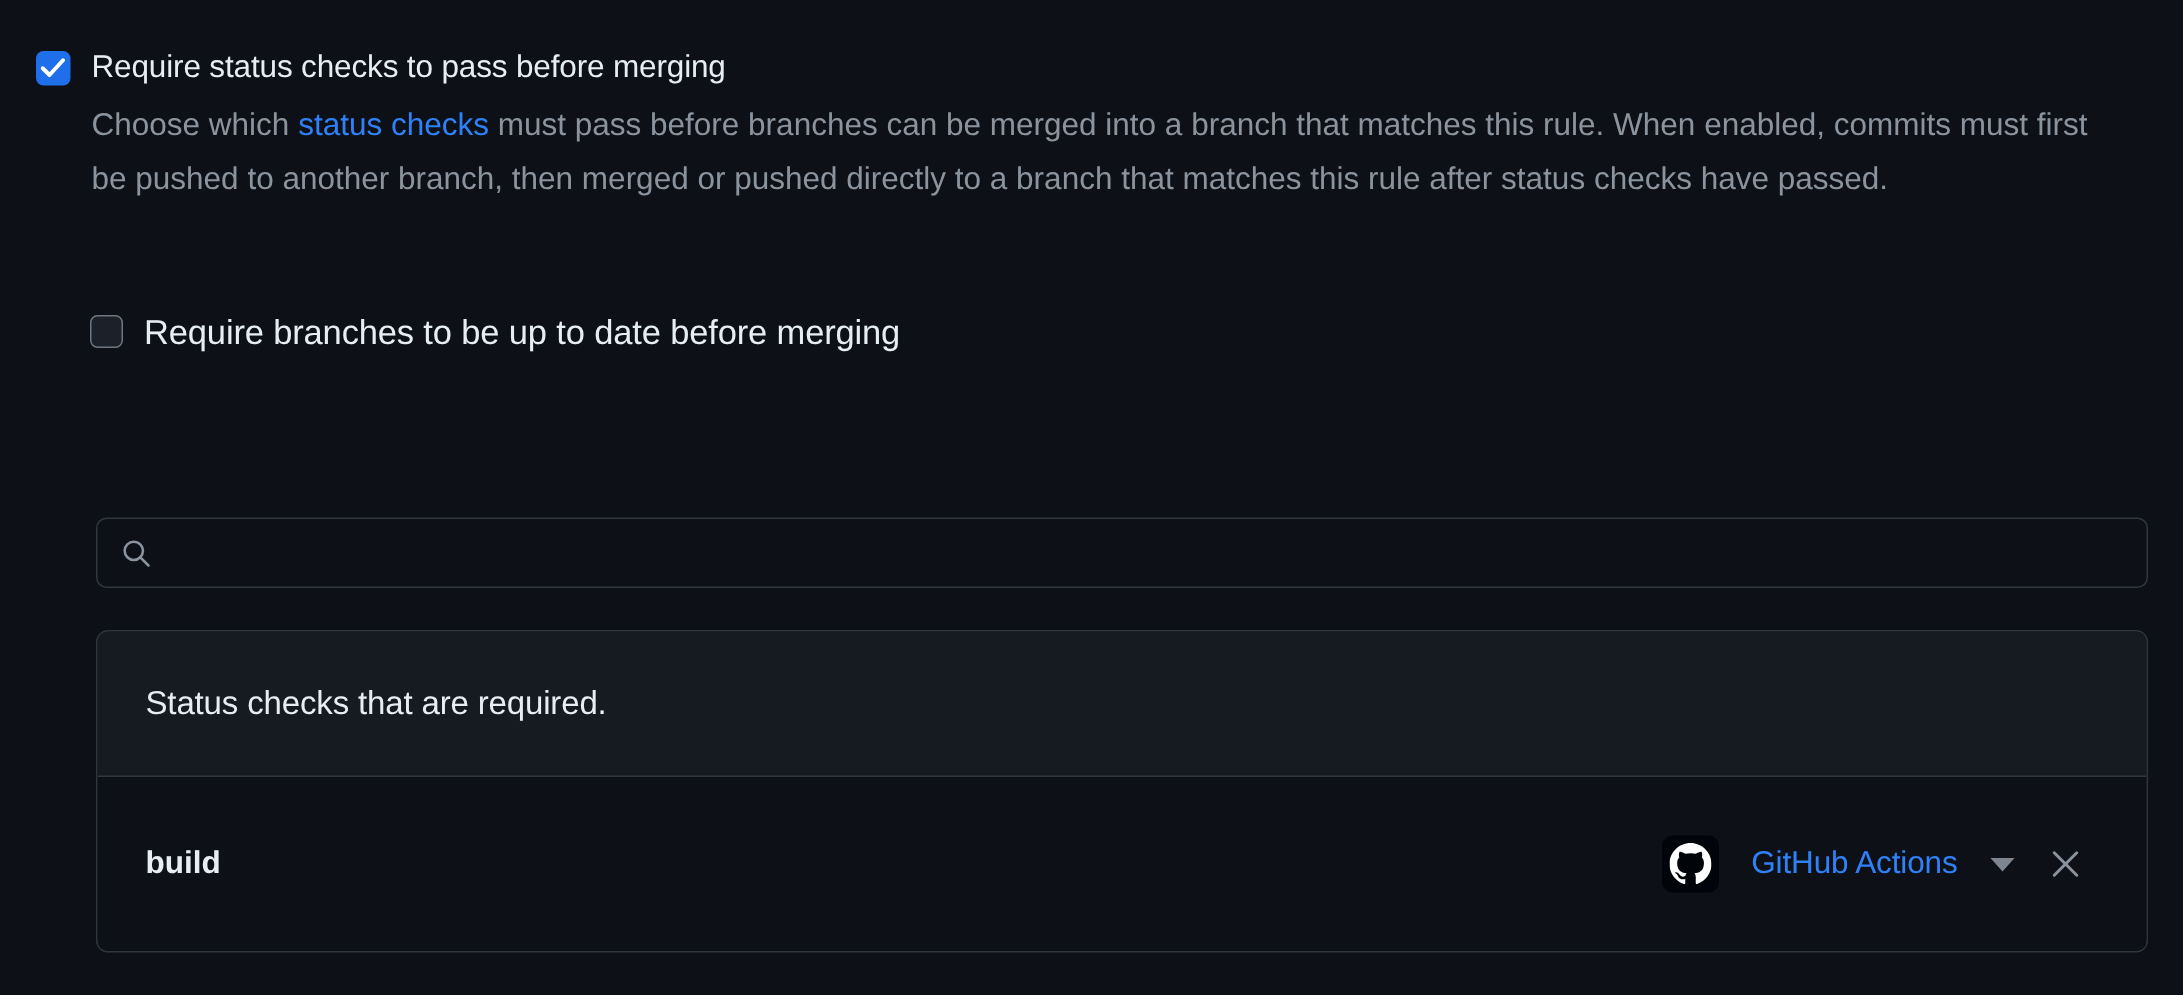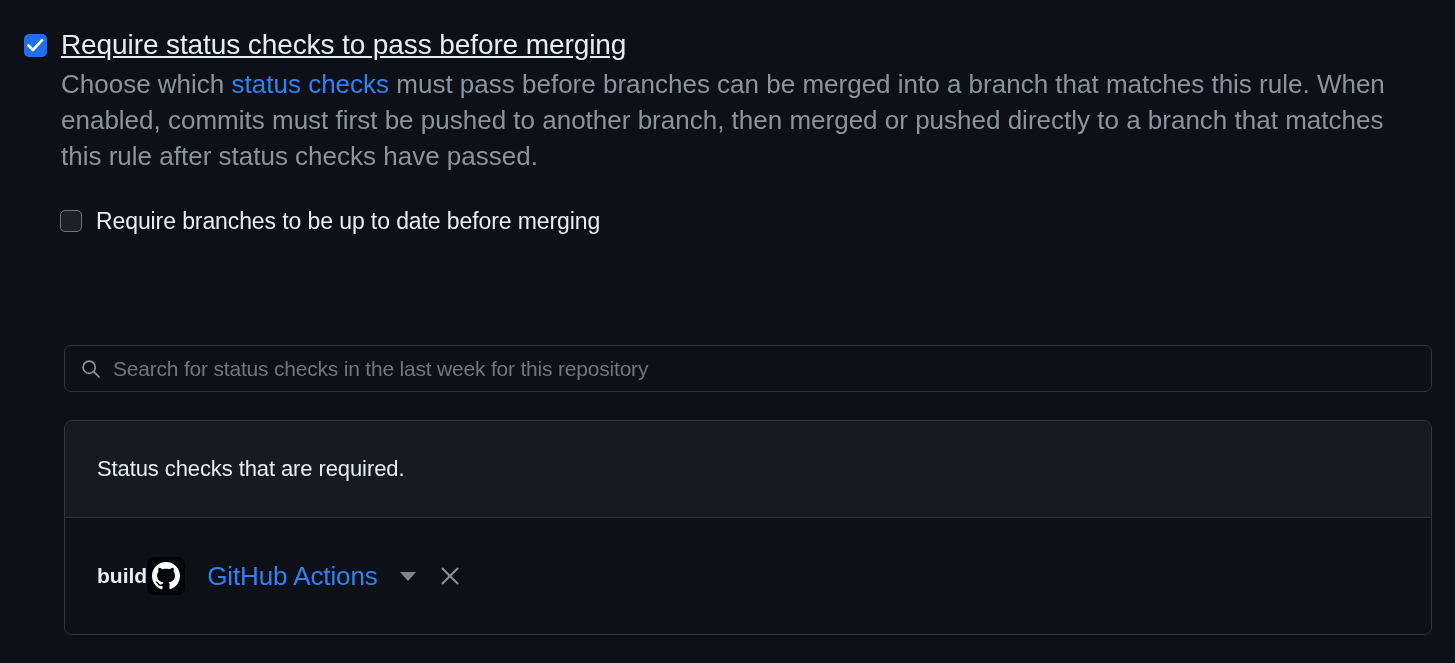--- a/index.html
+++ b/index.html
@@ -49,35 +49,34 @@
     width: 22px;
     height: 22px;
     flex: 0 0 22px;
     border-radius: 5px;
     background: #1b2029;
     border: 1.5px solid #6e7681;
     margin-top: 4px;
   }
 
   .cb-label {
-    font-size: 28px;
+    font-size: 21px;
     color: #e6edf3;
     line-height: 30px;
     letter-spacing: -0.1px;
-    text-decoration: underline;
   }
   .cb-label-sub {
     font-size: 23px;
     color: #e6edf3;
     line-height: 30px;
     letter-spacing: -0.1px;
   }
 
   .desc {
-    font-size: 26px;
+    font-size: 21px;
     color: #8b949e;
     line-height: 36px;
     letter-spacing: 0px;
   }
 
   .desc a, .link {
     color: #2f81f7;
     text-decoration: none;
   }
 
@@ -151,20 +150,21 @@
     font-size: 22px;
     color: #e6edf3;
     letter-spacing: -0.1px;
     text-align: center;
   }
 
   .panel-row {
     height: 116px;
     display: flex;
     align-items: center;
+    justify-content: space-between;
     padding: 0 42px 0 32px;
     background: #0d1117;
   }
 
   .check-name {
     font-size: 21px;
     font-weight: bold;
     color: #e6edf3;
   }
 
@@ -179,21 +179,21 @@
     height: 38px;
     border-radius: 7px;
     background: #010409;
     display: flex;
     align-items: center;
     justify-content: center;
     flex: 0 0 38px;
   }
 
   .app-name {
-    font-size: 26px;
+    font-size: 21px;
     color: #2f81f7;
     letter-spacing: -0.1px;
   }
 
   .caret {
     width: 0;
     height: 0;
     border-left: 8px solid transparent;
     border-right: 8px solid transparent;
     border-top: 9px solid #7d8590;
@@ -228,21 +228,20 @@
       <div class="checkbox-empty"></div>
       <span class="cb-label-sub">Require branches to be up to date before merging</span>
     </div>
   </div>
 
   <div class="search-box">
     <svg class="search-icon" viewBox="0 0 20 20">
       <circle cx="8.2" cy="8.2" r="6.1" fill="none" stroke="#8b949e" stroke-width="1.7"></circle>
       <line x1="12.7" y1="12.7" x2="18" y2="18" stroke="#8b949e" stroke-width="1.7" stroke-linecap="round"></line>
     </svg>
-    <span class="search-placeholder">Search for status checks in the last week for this repository</span>
   </div>
 
   <div class="panel">
     <div class="panel-header">
       <span class="panel-header-title">Status checks that are required.</span>
     </div>
     <div class="panel-row">
       <span class="check-name">build</span>
       <div class="row-right">
         <span class="gh-mark">

